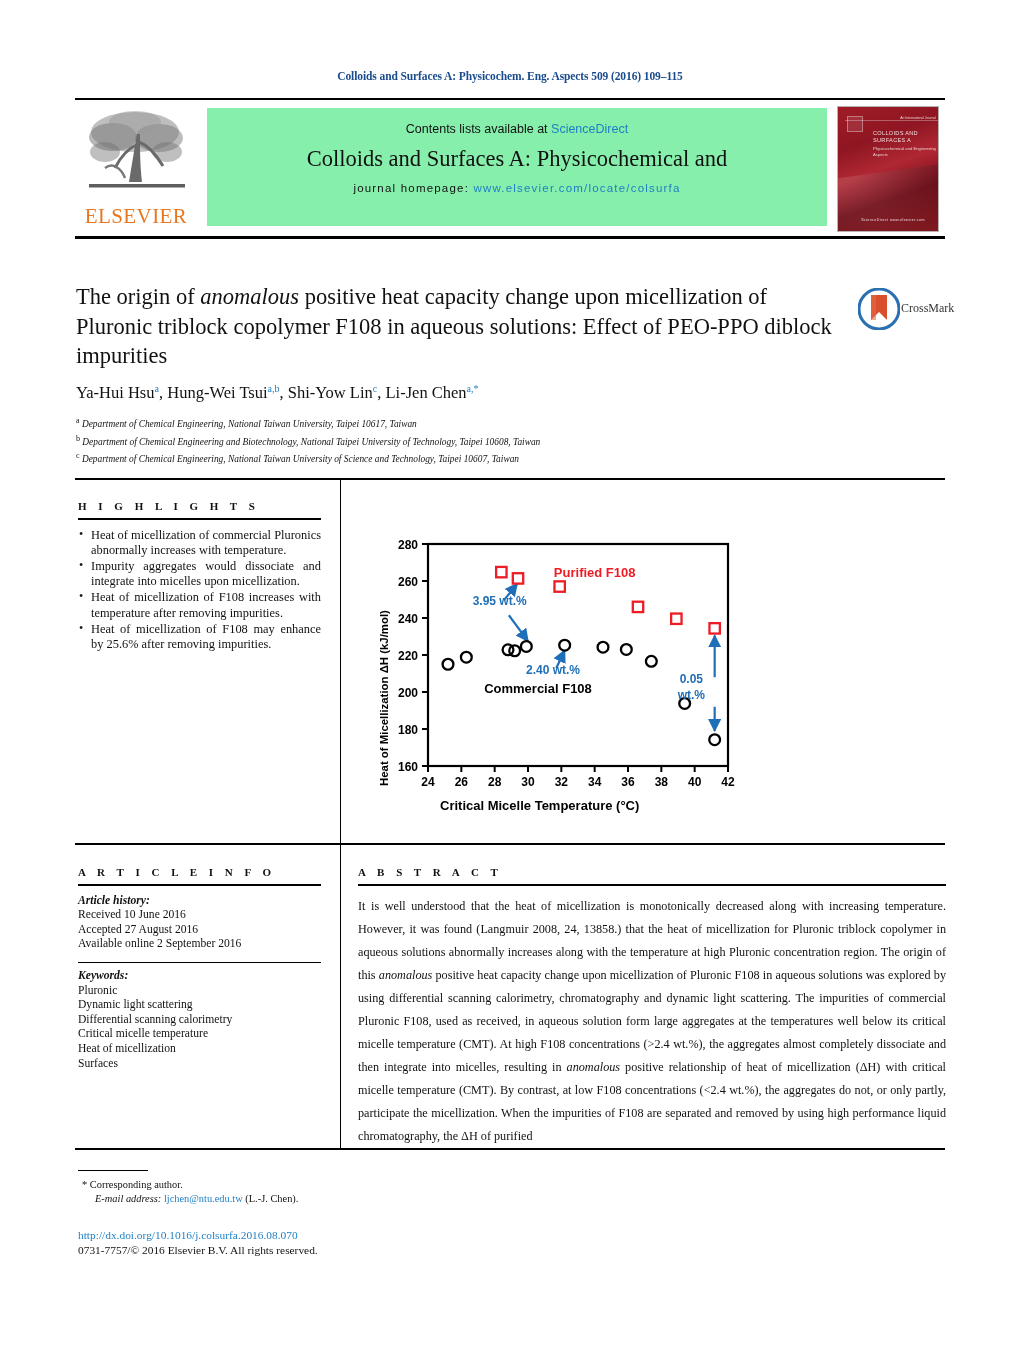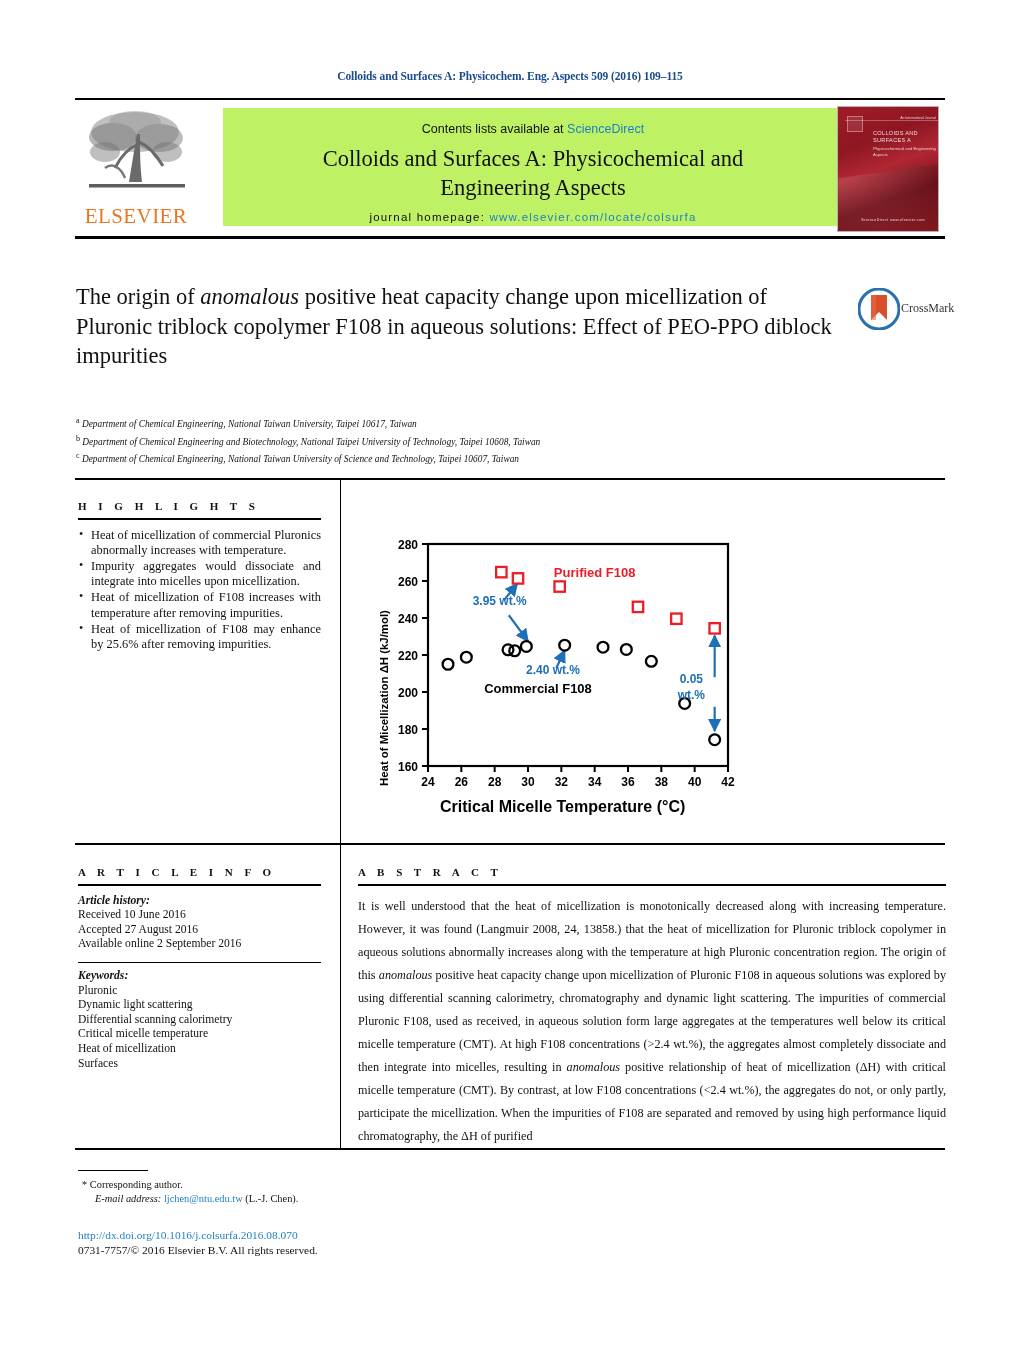--- a/index.html
+++ b/index.html
@@ -32,22 +32,22 @@
   .tree-svg { position:absolute; left:8px; top:0px; }
   .elsevier-word {
     position:absolute; left:0px; top:98px; width:118px;
     text-align:center;
     font-family:"Liberation Serif", serif;
     font-size:21px; font-weight:normal; color:#E87722;
     letter-spacing:0.4px;
   }
 
   .mast-center {
-    position:absolute; left:148px; top:10px; width:620px; height:118px;
-    background:#bef264;
+    position:absolute; left:132px; top:10px; width:620px; height:118px;
+    background:#86efac;
     text-align:center;
   }
   .contents-line {
     margin-top:14px;
     font-family:"Liberation Sans", sans-serif;
     font-size:12.5px; color:#111;
   }
   .contents-line .sd { color:#1f7fc4; }
   .journal-title {
     margin-top:8px;
@@ -197,21 +197,21 @@
   .axis-label-y {
     position:absolute;
     font-family:"Liberation Sans", sans-serif;
     font-size:11.4px; font-weight:bold; color:#000;
     transform:rotate(-90deg); transform-origin:left top;
     white-space:nowrap;
   }
   .axis-label-x {
     position:absolute;
     font-family:"Liberation Sans", sans-serif;
-    font-size:16px; font-weight:bold; color:#000;
+    font-size:13px; font-weight:bold; color:#000;
     white-space:nowrap;
   }
 </style>
 </head>
 <body>
 
 <div class="page">
 
   <div class="runhead">Colloids and Surfaces A: Physicochem. Eng. Aspects 509 (2016) 109–115</div>
 
@@ -237,21 +237,20 @@
       </svg>
       <div class="elsevier-word">ELSEVIER</div>
     </div>
 
     <div class="mast-center">
       <div class="contents-line">
         <span>Contents lists available at </span><span class="sd">ScienceDirect</span>
       </div>
       <div class="journal-title">
         <div>Colloids and Surfaces A: Physicochemical and</div>
-        <div>Engineering Aspects</div>
       </div>
       <div class="homepage">
         <span>journal homepage: </span><span class="url">www.elsevier.com/locate/colsurfa</span>
       </div>
     </div>
 
     <div class="cover-thumb">
       <div class="cover-inner">
         <div class="cover-wave"></div>
         <div class="cover-elsev"></div>
@@ -270,20 +269,23 @@
   <div class="crossmark">
     <svg class="cm-badge" viewBox="0 0 42 42">
       <circle cx="21" cy="21" r="20" fill="#ffffff" stroke="#2a6fb0" stroke-width="3"></circle>
       <rect x="13" y="7" width="16" height="25" fill="#d94f2b"></rect>
       <path d="M13 32 L21 24 L29 32 Z" fill="#ffffff"></path>
       <rect x="13" y="7" width="5" height="25" fill="#e8694a" opacity="0.6"></rect>
     </svg>
     <div class="cm-label">CrossMark</div>
   </div>
 
+  <div class="authors">
+    <span><span>Ya-Hui Hsu</span><sup>a</sup></span><span>, </span><span><span>Hung-Wei Tsui</span><sup>a,b</sup></span><span>, </span><span><span>Shi-Yow Lin</span><sup>c</sup></span><span>, </span><span><span>Li-Jen Chen</span><sup>a,*</sup></span>
+  </div>
 
   <div class="affils">
     <div><span class="mk">a</span> <span>Department of Chemical Engineering, National Taiwan University, Taipei 10617, Taiwan</span></div>
     <div><span class="mk">b</span> <span>Department of Chemical Engineering and Biotechnology, National Taipei University of Technology, Taipei 10608, Taiwan</span></div>
     <div><span class="mk">c</span> <span>Department of Chemical Engineering, National Taiwan University of Science and Technology, Taipei 10607, Taiwan</span></div>
   </div>
 
   <div class="sec-rule-top"></div>
   <div class="sec-mid-rule"></div>
   <div class="sec-rule-bot"></div>

